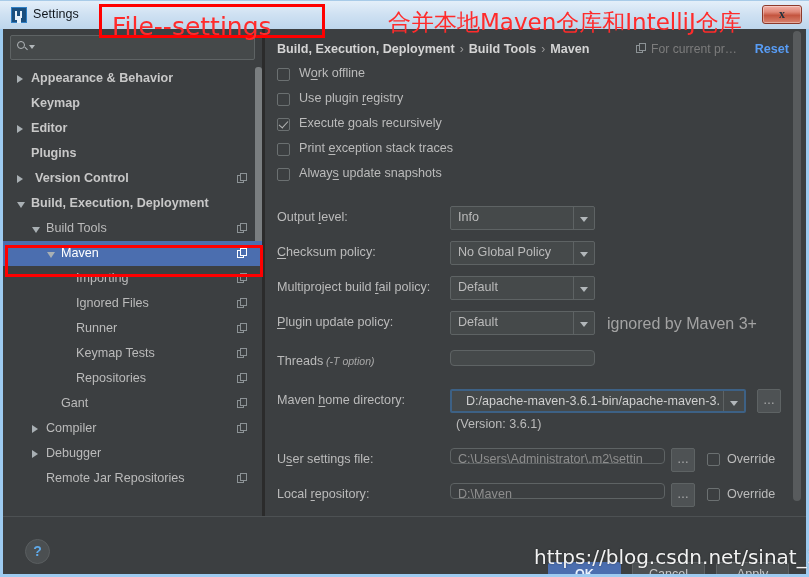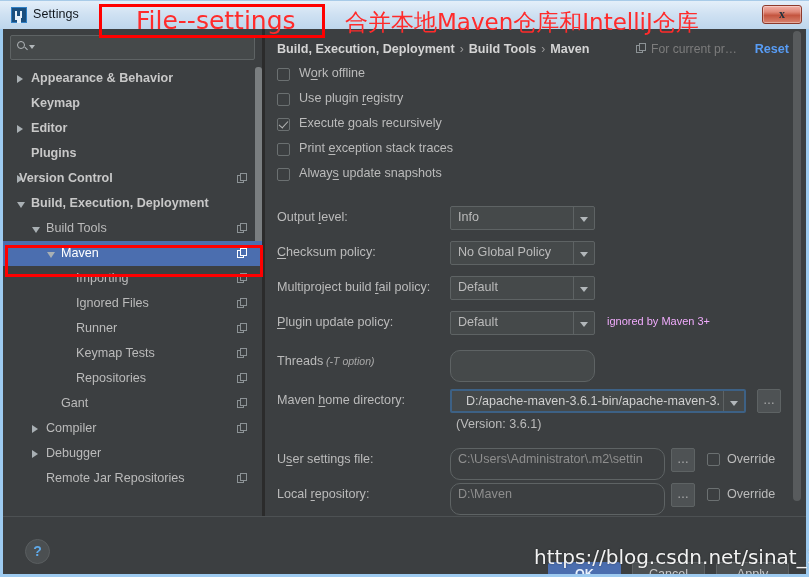--- a/index.html
+++ b/index.html
@@ -361,24 +361,24 @@
     border-top: 5px solid #b2b7ba;
   }
   .combo.focus {
     border: 2px solid #3d6185;
     background: #45494a;
   }
   .combo.focus .val { color: #cfcfcf; }
 
   .txtfield {
     position: absolute;
-    height: 32px;
+    height: 16px;
     background: #3c3f41;
     border: 1px solid #5e6364;
-    border-radius: 10px;
+    border-radius: 4px;
     box-sizing: border-box;
     cursor: text;
   }
   .txtfield .val {
     position: absolute;
     left: 7px; top: 3px; right: 4px;
     font-size: 12.6px;
     color: #8e8e8e;
     white-space: nowrap;
     overflow: hidden;
@@ -401,22 +401,22 @@
     letter-spacing: 0;
   }
   .note {
     position: absolute;
     font-size: 12.6px;
     color: #bbbbbb;
     white-space: nowrap;
   }
   .hint {
     position: absolute;
-    font-size: 11px;
-    color: #f0abfc;
+    font-size: 16px;
+    color: #a3a3a3;
     white-space: nowrap;
   }
 
   .right-scroll-track {
     position: absolute;
     right: 5px; top: 0;
     width: 8px; height: 487px;
     background: #3c3f41;
   }
   .right-scroll {
@@ -499,20 +499,21 @@
     white-space: nowrap;
     pointer-events: none;
   }
   .anno-cn {
     position: absolute;
     color: #ff2b2b;
     font-size: 23px;
     font-family: "DejaVu Sans", sans-serif;
     white-space: nowrap;
     pointer-events: none;
+    margin-left: 43px;
   }
   .watermark {
     position: absolute;
     color: #f2f2f2;
     font-size: 20px;
     font-family: "DejaVu Sans", sans-serif;
     white-space: nowrap;
     text-shadow: 0 0 2px rgba(0,0,0,.45);
     pointer-events: none;
   }
@@ -556,21 +557,21 @@
           </div>
           <div class="tree-row bold">
             <div class="tw collapsed" style="left: 14px;"></div>
             <span class="tree-label" style="left: 28px;">Editor</span>
           </div>
           <div class="tree-row bold">
             <span class="tree-label" style="left: 28px;">Plugins</span>
           </div>
           <div class="tree-row bold">
             <div class="tw collapsed" style="left: 14px;"></div>
-            <span class="tree-label" style="left: 16px;">Version Control</span>
+            <span class="tree-label" style="left: 32px;">Version Control</span>
             <span class="proj-ico">
               <b></b>
               <s></s>
             </span>
           </div>
           <div class="tree-row bold">
             <div class="tw expanded" style="left: 14px;"></div>
             <span class="tree-label" style="left: 28px;">Build, Execution, Deployment</span>
           </div>
           <div class="tree-row">
@@ -782,21 +783,21 @@
     </div>
     <div class="dlg-btn normal" style="left:629px; width:73px;">
       <span>Cancel</span>
     </div>
     <div class="dlg-btn normal" style="left:713px; width:73px;">
       <span>Apply</span>
     </div>
   </div>
 
   <div class="anno-box" style="left:99px; top:4px; width:226px; height:34px;"></div>
-  <div class="anno-text" style="left:112px; top:6px;margin-left:24px;">File--settings</div>
+  <div class="anno-text" style="left:112px; top:12px;">File--settings</div>
 
   <div class="anno-cn" style="left:345px; top:7px;">合并本地Maven仓库和IntelliJ仓库</div>
 
   <div class="anno-box" style="left:5px; top:245px; width:258px; height:32px;"></div>
 
   <div class="watermark" style="left:534px; top:545px;">https://blog.csdn.net/sinat_35206340</div>
 
 </div>
 
 </body></html>

